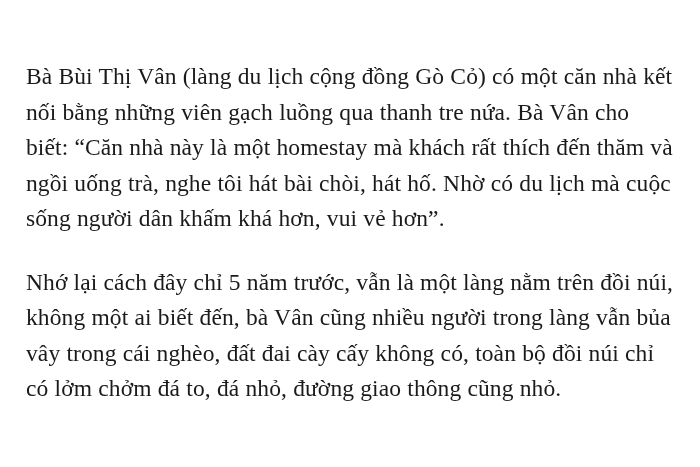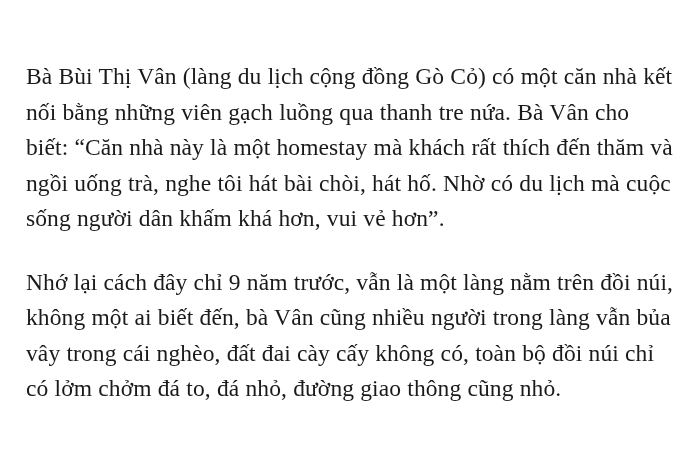--- a/index.html
+++ b/index.html
@@ -33,14 +33,14 @@
   }
   .paragraph:last-child {
     margin-bottom: 0;
   }
 </style>
 </head>
 <body>
 
 <div class="article">
   <p class="paragraph">Bà Bùi Thị Vân (làng du lịch cộng đồng Gò Cỏ) có một căn nhà kết nối bằng những viên gạch luồng qua thanh tre nứa. Bà Vân cho biết: “Căn nhà này là một homestay mà khách rất thích đến thăm và ngồi uống trà, nghe tôi hát bài chòi, hát hố. Nhờ có du lịch mà cuộc sống người dân khấm khá hơn, vui vẻ hơn”.</p>
-  <p class="paragraph">Nhớ lại cách đây chỉ 9 năm trước, vẫn là một làng nằm trên đồi núi, không một ai biết đến, bà Vân cũng nhiều người trong làng vẫn bủa vây trong cái nghèo, đất đai cày cấy không có, toàn bộ đồi núi chỉ có lởm chởm đá to, đá nhỏ, đường giao thông cũng nhỏ.</p>
+  <p class="paragraph">Nhớ lại cách đây chỉ 5 năm trước, vẫn là một làng nằm trên đồi núi, không một ai biết đến, bà Vân cũng nhiều người trong làng vẫn bủa vây trong cái nghèo, đất đai cày cấy không có, toàn bộ đồi núi chỉ có lởm chởm đá to, đá nhỏ, đường giao thông cũng nhỏ.</p>
 </div>
 
 </body></html>

